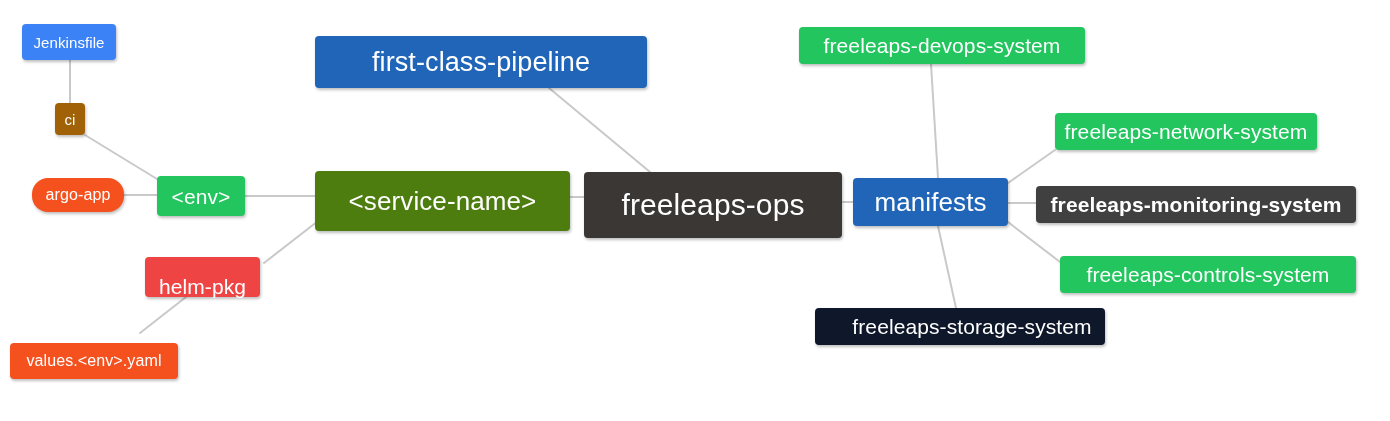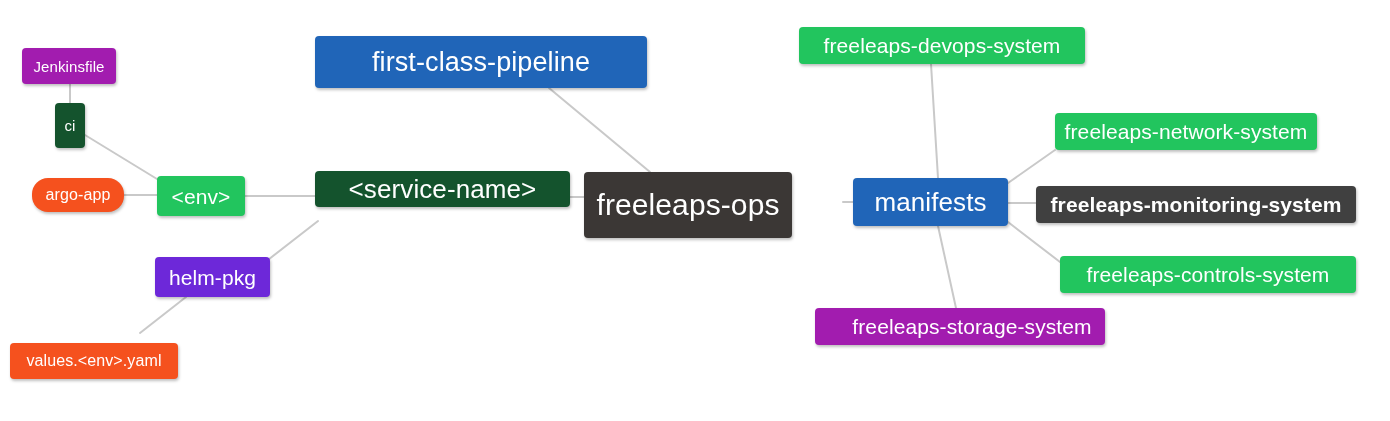--- a/index.html
+++ b/index.html
@@ -63,59 +63,59 @@
       <line x1="549" y1="88" x2="650" y2="172" class="edge" stroke="#c9c9c9"></line>
       <line x1="570" y1="197" x2="584" y2="197" class="edge" stroke="#c9c9c9"></line>
       <line x1="843" y1="202" x2="853" y2="202" class="edge" stroke="#c9c9c9"></line>
       <line x1="938" y1="178" x2="931" y2="64" class="edge" stroke="#c9c9c9"></line>
       <line x1="1008" y1="183" x2="1055" y2="150" class="edge" stroke="#c9c9c9"></line>
       <line x1="1008" y1="203" x2="1052" y2="203" class="edge" stroke="#c9c9c9"></line>
       <line x1="1008" y1="222" x2="1060" y2="262" class="edge" stroke="#c9c9c9"></line>
       <line x1="938" y1="226" x2="956" y2="308" class="edge" stroke="#c9c9c9"></line>
     </svg>
   <div id="node-layer">
-      <div class="node" style="left: 22px; top: 24px; width: 94px; height: 36px; background: #a21caf; font-size: 15px; margin-top: 24px;">
+      <div class="node" style="left: 22px; top: 24px; width: 94px; height: 36px; background: #3b82f6; font-size: 15px;">
         <span class="node-label">Jenkinsfile</span>
       </div>
-      <div class="node" style="left: 55px; top: 103px; width: 30px; height: 45px; background: #14532d; font-size: 15px;">
+      <div class="node" style="left: 55px; top: 103px; width: 30px; height: 32px; background: #a16207; font-size: 15px;">
         <span class="node-label">ci</span>
       </div>
       <div class="node" style="left: 32px; top: 178px; width: 92px; height: 34px; background: rgb(245, 81, 30); font-size: 16px; border-radius: 16px;">
         <span class="node-label">argo-app</span>
       </div>
       <div class="node" style="left: 157px; top: 176px; width: 88px; height: 40px; background: rgb(34, 197, 94); font-size: 21px; text-align: right;">
         <span class="node-label">&lt;env&gt;</span>
       </div>
       <div class="node" style="left: 10px; top: 343px; width: 168px; height: 36px; background: rgb(245, 81, 30); font-size: 16px;">
         <span class="node-label">values.&lt;env&gt;.yaml</span>
       </div>
-      <div class="node" style="left: 155px; top: 257px; width: 115px; height: 40px; background: #6d28d9; font-size: 21px;">
+      <div class="node" style="left: 145px; top: 257px; width: 115px; height: 40px; background: #ef4444; font-size: 21px; align-items: flex-end;">
         <span class="node-label">helm-pkg</span>
       </div>
-      <div class="node" style="left: 315px; top: 171px; width: 255px; height: 36px; background: #14532d; font-size: 26px;">
+      <div class="node" style="left: 315px; top: 171px; width: 255px; height: 60px; background: #4d7c0f; font-size: 26px;">
         <span class="node-label">&lt;service-name&gt;</span>
       </div>
       <div class="node" style="left: 315px; top: 36px; width: 332px; height: 52px; background: rgb(32, 101, 184); font-size: 27px;">
         <span class="node-label">first-class-pipeline</span>
       </div>
-      <div class="node" style="left: 584px; top: 172px; width: 208px; height: 66px; background: rgb(59, 55, 53); font-size: 30px;">
+      <div class="node" style="left: 584px; top: 172px; width: 258px; height: 66px; background: rgb(59, 55, 53); font-size: 30px;">
         <span class="node-label">freeleaps-ops</span>
       </div>
       <div class="node" style="left: 853px; top: 178px; width: 155px; height: 48px; background: rgb(32, 101, 184); font-size: 26px;">
         <span class="node-label">manifests</span>
       </div>
       <div class="node" style="left: 799px; top: 27px; width: 286px; height: 37px; background: rgb(34, 197, 94); font-size: 21px;">
         <span class="node-label">freeleaps-devops-system</span>
       </div>
       <div class="node" style="left: 1055px; top: 113px; width: 262px; height: 37px; background: rgb(34, 197, 94); font-size: 21px;">
         <span class="node-label">freeleaps-network-system</span>
       </div>
       <div class="node" style="left: 1036px; top: 186px; width: 320px; height: 37px; background: #404040; font-size: 21px; font-weight: bold;">
         <span class="node-label">freeleaps-monitoring-system</span>
       </div>
       <div class="node" style="left: 1060px; top: 256px; width: 296px; height: 37px; background: rgb(34, 197, 94); font-size: 21px;">
         <span class="node-label">freeleaps-controls-system</span>
       </div>
-      <div class="node" style="left: 815px; top: 308px; width: 290px; height: 37px; background: #a21caf; font-size: 21px; padding-left: 24px;">
+      <div class="node" style="left: 815px; top: 308px; width: 290px; height: 37px; background: #0f172a; font-size: 21px; padding-left: 24px;">
         <span class="node-label">freeleaps-storage-system</span>
       </div>
     </div>
 </div>
 
 </body></html>

